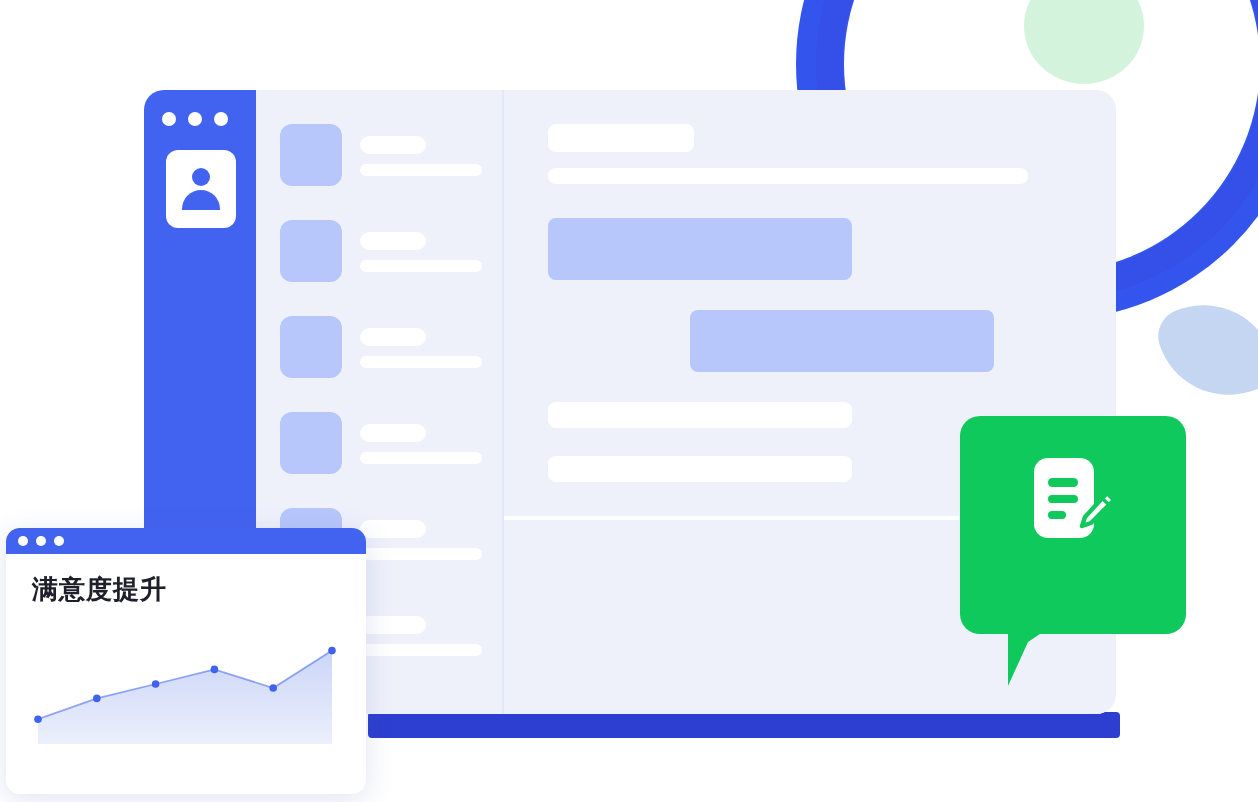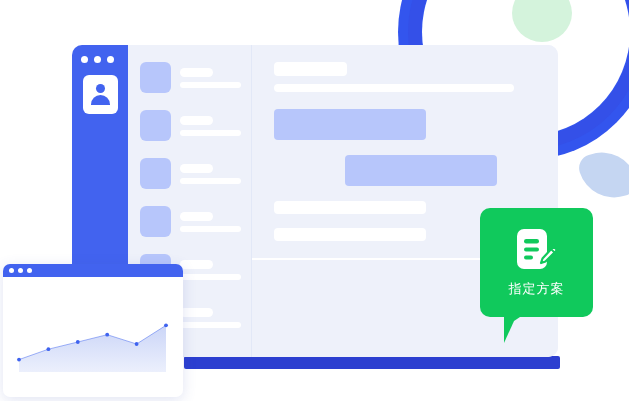--- a/index.html
+++ b/index.html
@@ -311,20 +311,21 @@
       </div>
 
   </div>
 
   <div id="chart-card">
     <div id="chart-titlebar">
       <span class="dot"></span>
       <span class="dot"></span>
       <span class="dot"></span>
     </div>
+    <div id="chart-title">满意度提升</div>
     <div id="chart-plot">
         <svg width="155" height="58" viewBox="0 0 155 58">
           <defs>
             <linearGradient id="areaGrad" x1="0" y1="0" x2="0" y2="1">
               <stop offset="0%" stop-color="#c8d3f7" stop-opacity="0.95"></stop>
               <stop offset="100%" stop-color="#c8d3f7" stop-opacity="0.35"></stop>
             </linearGradient>
           </defs>
           <path d="M4.0 45.6 L33.4 35.2 L62.8 28.0 L92.2 20.7 L121.6 30.0 L151.0 11.3 L151.0 58 L4.0 58 Z" fill="url(#areaGrad)"></path>
           <path d="M4.0 45.6 L33.4 35.2 L62.8 28.0 L92.2 20.7 L121.6 30.0 L151.0 11.3" fill="none" stroke="#3f63ef" stroke-width="0.9" stroke-opacity="0.55"></path>
@@ -341,16 +342,15 @@
   <div id="green-bubble-tail"></div>
   <div id="green-bubble">
     <svg id="doc-icon" viewBox="0 0 46 46">
       <rect x="4" y="1" width="30" height="40" rx="7" fill="#ffffff"></rect>
       <rect x="11" y="11" width="15" height="4.5" rx="2.2" fill="#10c95c"></rect>
       <rect x="11" y="19.5" width="15" height="4" rx="2" fill="#10c95c"></rect>
       <rect x="11" y="27.5" width="9" height="4" rx="2" fill="#10c95c"></rect>
       <path d="M40.5 18.5 L44 22 L32.5 33.5 L28 35 L29.5 30.5 Z" fill="#ffffff" stroke="#10c95c" stroke-width="2.2" stroke-linejoin="round"></path>
       <path d="M38 21 L41.5 24.5" stroke="#10c95c" stroke-width="1.8" stroke-linecap="round"></path>
     </svg>
-    <div id="bubble-label">指定方案</div>
   </div>
 
 </div>
 
 </body></html>

